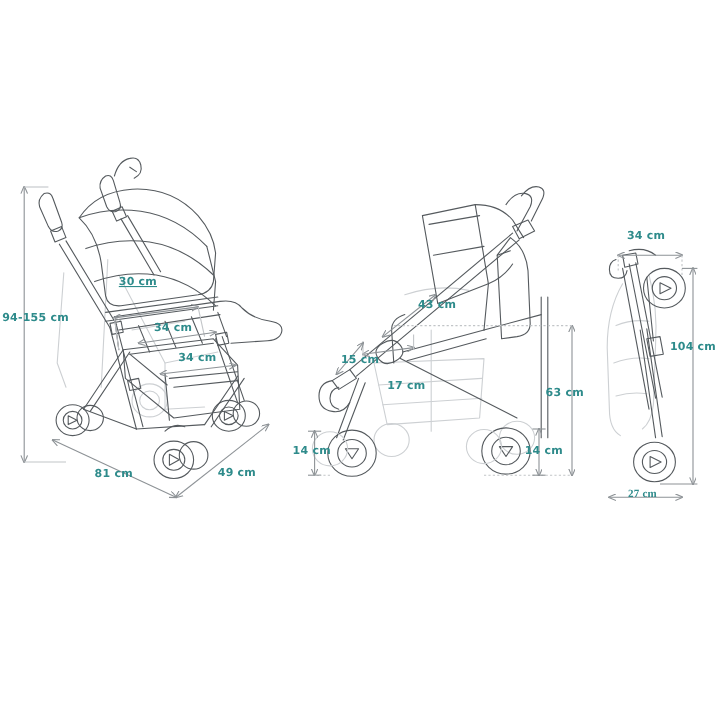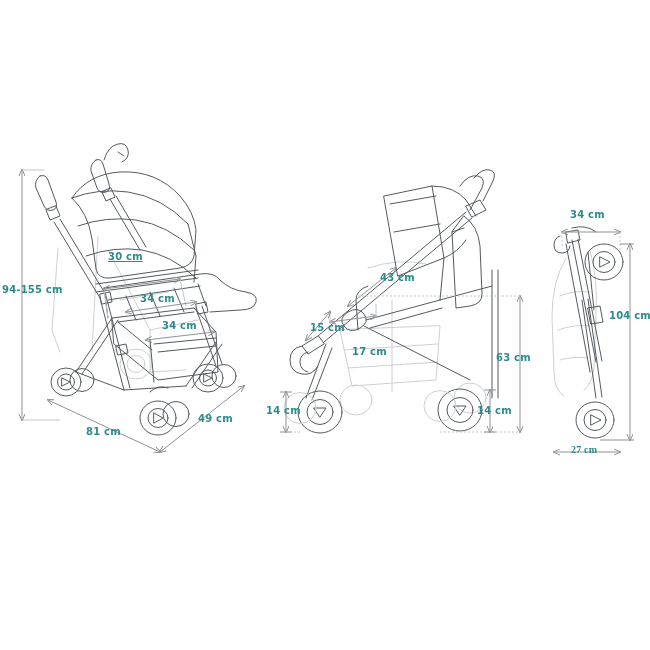--- a/index.html
+++ b/index.html
@@ -248,21 +248,21 @@
 
       <path d="M554 452 L620 452" marker-start="url(#arS)" marker-end="url(#ar)"></path>
     </g>
   </svg>
 
   <div class="dimlabel" style="left:2px;  top:284px;">94-155 cm</div>
   <div class="dimlabel" style="left:108px;top:251px;text-decoration:underline;">30 cm</div>
   <div class="dimlabel" style="left:140px;top:293px;">34 cm</div>
   <div class="dimlabel" style="left:162px;top:320px;">34 cm</div>
   <div class="dimlabel" style="left:86px; top:426px;">81 cm</div>
-  <div class="dimlabel" style="left:198px;top:413px;">49 cm</div>
+  <div class="dimlabel" style="left:198px;top:425px;">49 cm</div>
 
   <div class="dimlabel" style="left:370px;top:272px;margin-left:10px;">43 cm</div>
   <div class="dimlabel" style="left:352px;top:306px;margin-top:40px;">17 cm</div>
   <div class="dimlabel" style="left:310px;top:322px;">15 cm</div>
   <div class="dimlabel" style="left:496px;top:352px;">63 cm</div>
   <div class="dimlabel" style="left:266px;top:405px;">14 cm</div>
   <div class="dimlabel" style="left:477px;top:405px;">14 cm</div>
 
   <div class="dimlabel" style="left:570px;top:209px;">34 cm</div>
   <div class="dimlabel" style="left:609px;top:310px;">104 cm</div>

